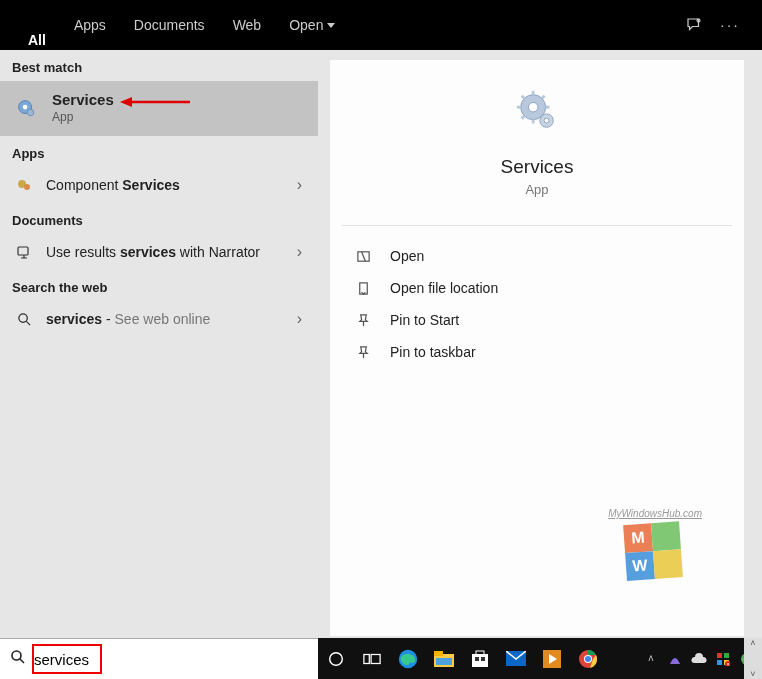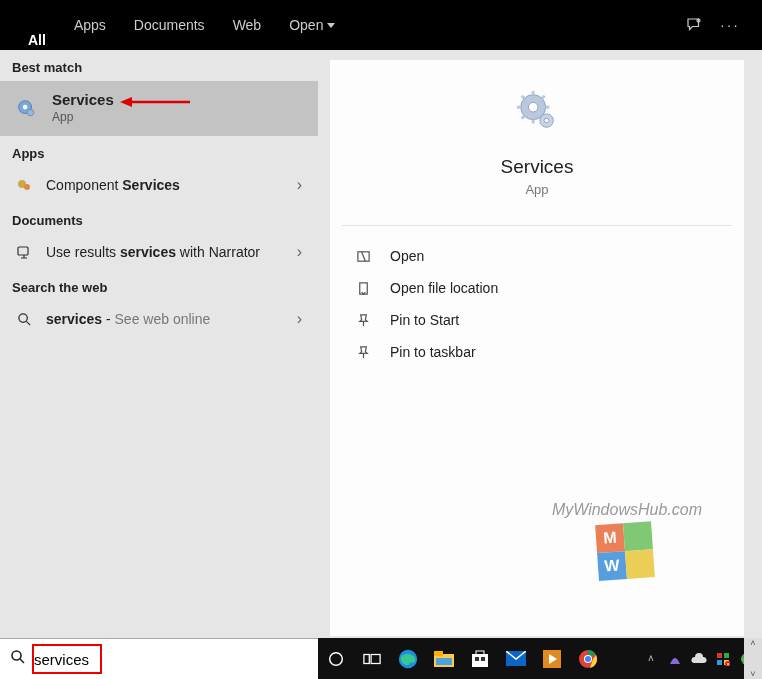--- a/index.html
+++ b/index.html
@@ -51,21 +51,21 @@
   .taskbar .titem { width: 36px; height: 41px; display: flex; align-items: center; justify-content: center; cursor: pointer; }
   .taskbar .tray { margin-left: auto; display: flex; align-items: center; gap: 2px; padding-right: 4px; }
   .tray .titem { width: 22px; }
 
   
   .gear-big svg { width: 46px; height: 46px; }
   .gear-sm svg { width: 22px; height: 22px; }
 
   
   .watermark { position:absolute; right:60px; bottom:100px; opacity:0.85; text-align:center; }
-  .watermark .wtxt { font-size:16px; color:#888; text-shadow:1px 1px 0 #fff; font-style:italic; }
+  .watermark .wtxt { font-size:10px; color:#888; text-shadow:1px 1px 0 #fff; font-style:italic;text-decoration:underline; }
   .wlogo { display:flex; flex-wrap:wrap; width:60px; margin:4px auto 0; transform:rotate(-4deg); }
   .wlogo span { width:28px; height:28px; display:flex; align-items:center; justify-content:center; font-weight:700; color:#fff; font-size:16px; }
 
   .scrollhint { position:absolute; right:0; top:638px; width:18px; display:flex; flex-direction:column; background:#ddd; height:41px; }
   .scrollhint span { font-size:9px; text-align:center; color:#555; }
 </style>
 </head>
 <body>
 
 <div class="tab-bar">

